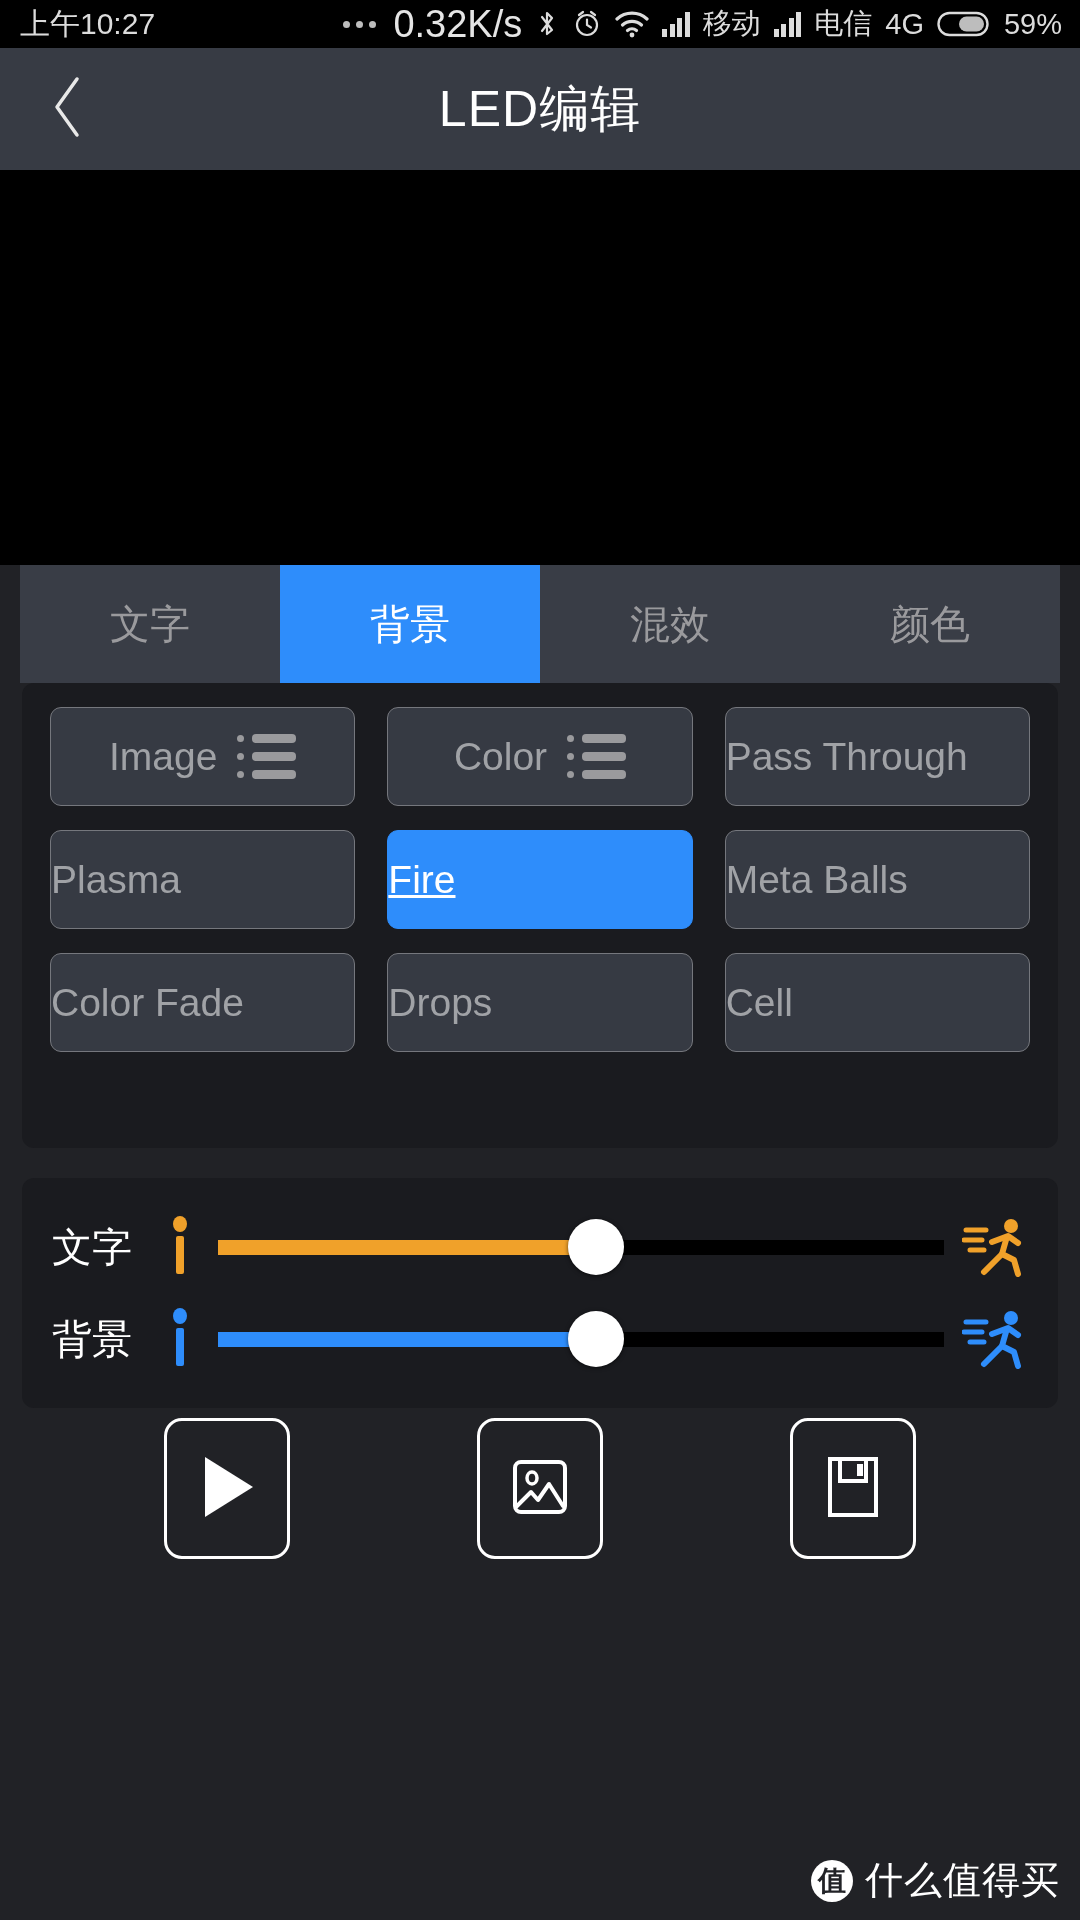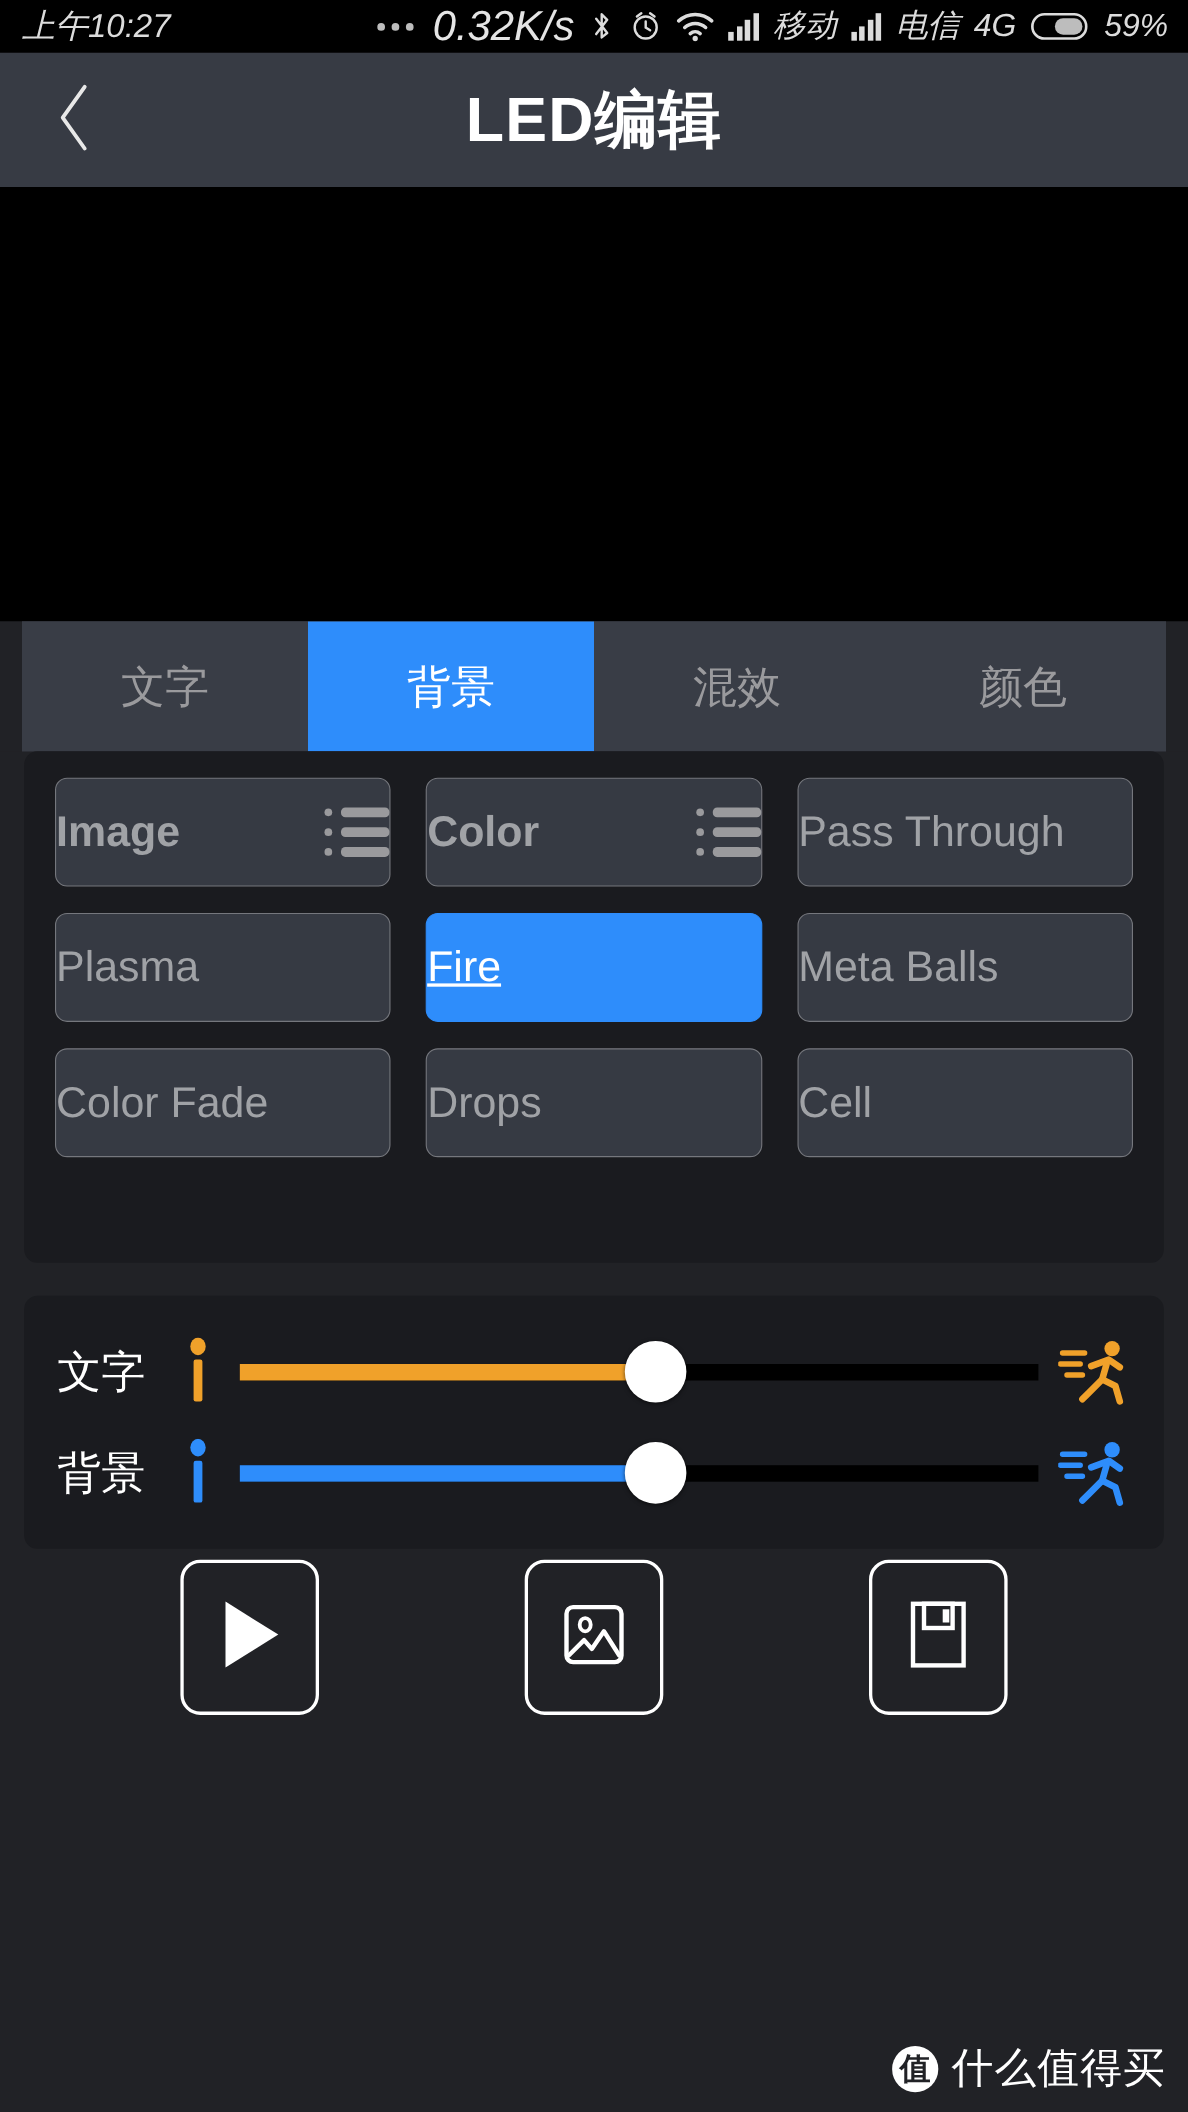--- a/index.html
+++ b/index.html
@@ -27,21 +27,20 @@
     top: 0; left: 0;
     width: 1080px;
     height: 48px;
     background: #000000;
     display: flex;
     align-items: center;
     color: #d6d6d6;
     font-size: 30px;
     box-sizing: border-box;
     padding: 0 18px 0 20px;
-    font-style: italic;
   }
   .sb-time { font-size: 30px; letter-spacing: 0px; color: #dcdcdc; }
   .sb-spacer { flex: 1; }
   .sb-group { display: flex; align-items: center; gap: 13px; }
   .sb-dots {
     display: inline-flex; align-items: center; gap: 6px;
     margin-right: 4px;
   }
   .sb-dots i { width: 7px; height: 7px; border-radius: 50%; background: #bdbdbd; display:block; }
   .sb-net { font-size: 38px; color: #e5e5e5; }
@@ -74,22 +73,22 @@
     left: 22px;
     top: 0; bottom: 0;
     width: 90px;
     display: flex;
     align-items: center;
     justify-content: center;
     cursor: pointer;
   }
   .page-title {
     color: #ffffff;
-    font-size: 57px;
-    font-weight: 700;
+    font-size: 50px;
+    font-weight: 400;
     letter-spacing: 1px;
     text-align: center;
   }
 
   
   .preview {
     position: absolute;
     top: 170px; left: 0;
     width: 1080px;
     height: 395px;
@@ -161,21 +160,21 @@
     user-select: none;
     position: relative;
   }
   .gbtn.active {
     background: #2e8dfb;
     color: #ffffff;
     border-color: #2e8dfb;
     text-decoration: underline;
   }
   .gbtn .lbl { display: inline-block; }
-  .gbtn.has-icon { justify-content: space-between; gap: 20px; font-weight: bold; }
+  .gbtn.has-icon { justify-content: center; gap: 20px; }
   .list-icon {
     display: inline-flex;
     flex-direction: column;
     justify-content: center;
     gap: 9px;
   }
   .list-icon .row { display: flex; align-items: center; gap: 8px; }
   .list-icon .dot { width: 7px; height: 7px; border-radius: 50%; background: #9a9a9d; }
   .list-icon .bar { width: 44px; height: 9px; border-radius: 4px; background: #9a9a9d; }
 

